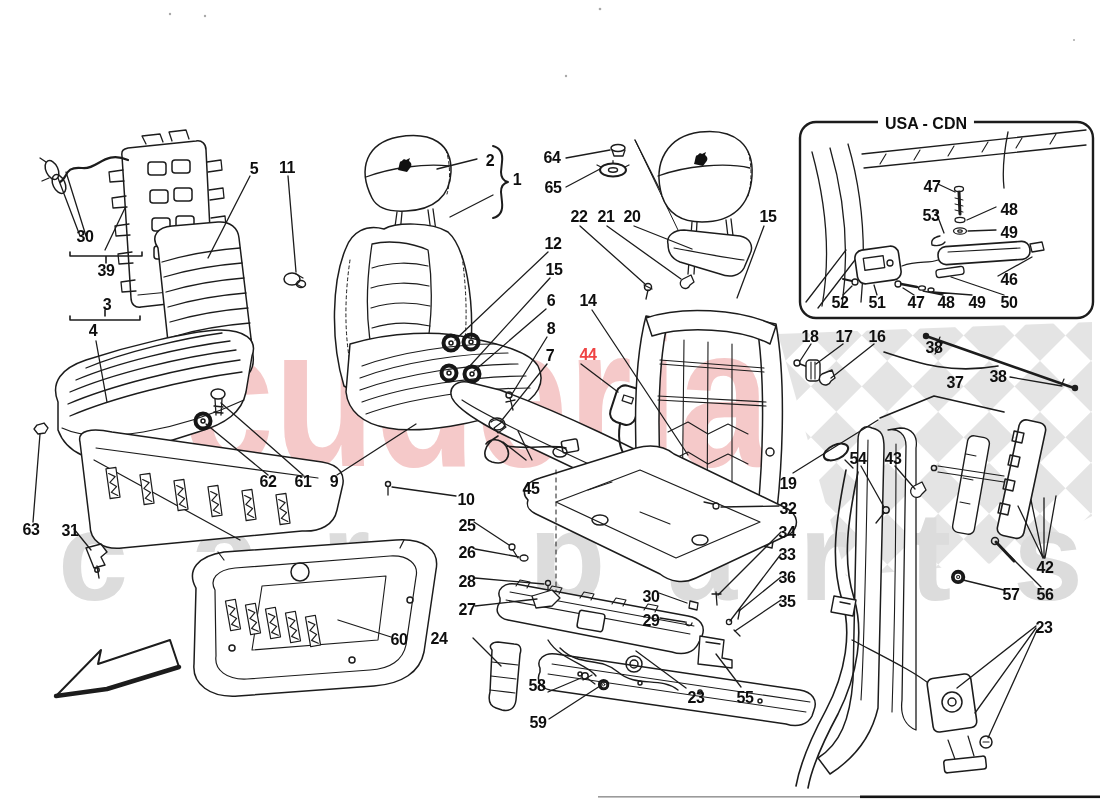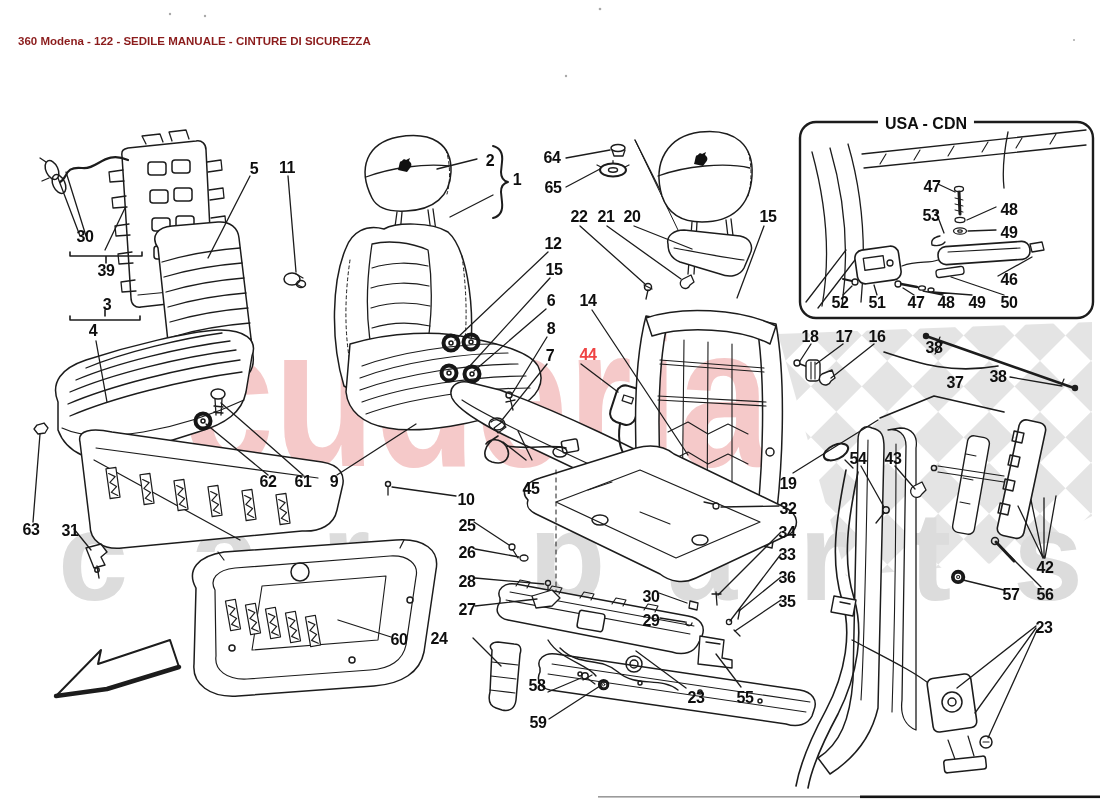--- a/index.html
+++ b/index.html
@@ -372,21 +372,20 @@
     M1041,587 1010,556 M1004,590 963,580
     M1036,626 957,688 M1036,628 975,713 M1037,630 988,738
     M874,344 831,378 M843,344 816,364 M811,344 800,361
     M935,354 943,342 M1010,377 1062,386
     M938,184 955,192 M936,212 944,233 M996,207 967,220 M996,230 968,231
     M998,276 1032,257 M843,295 852,286 M877,295 874,285 M914,295 903,288
     M943,295 923,291 M972,295 933,292 M1004,295 951,277
     M635,140 660,190"></path>
 </svg>
 
-<div id="title">360 Modena - 122 - SEDILE MANUALE - CINTURE DI SICUREZZA</div>
 <div id="inset-title">USA - CDN</div>
 
 <div class="co" style="left:85px;top:237px">30</div>
 <div class="co" style="left:106px;top:271px">39</div>
 <div class="co" style="left:254px;top:169px">5</div>
 <div class="co" style="left:287px;top:168px">11</div>
 <div class="co" style="left:107px;top:305px">3</div>
 <div class="co" style="left:93px;top:331px">4</div>
 <div class="co" style="left:490px;top:161px">2</div>
 <div class="co" style="left:517px;top:180px">1</div>

